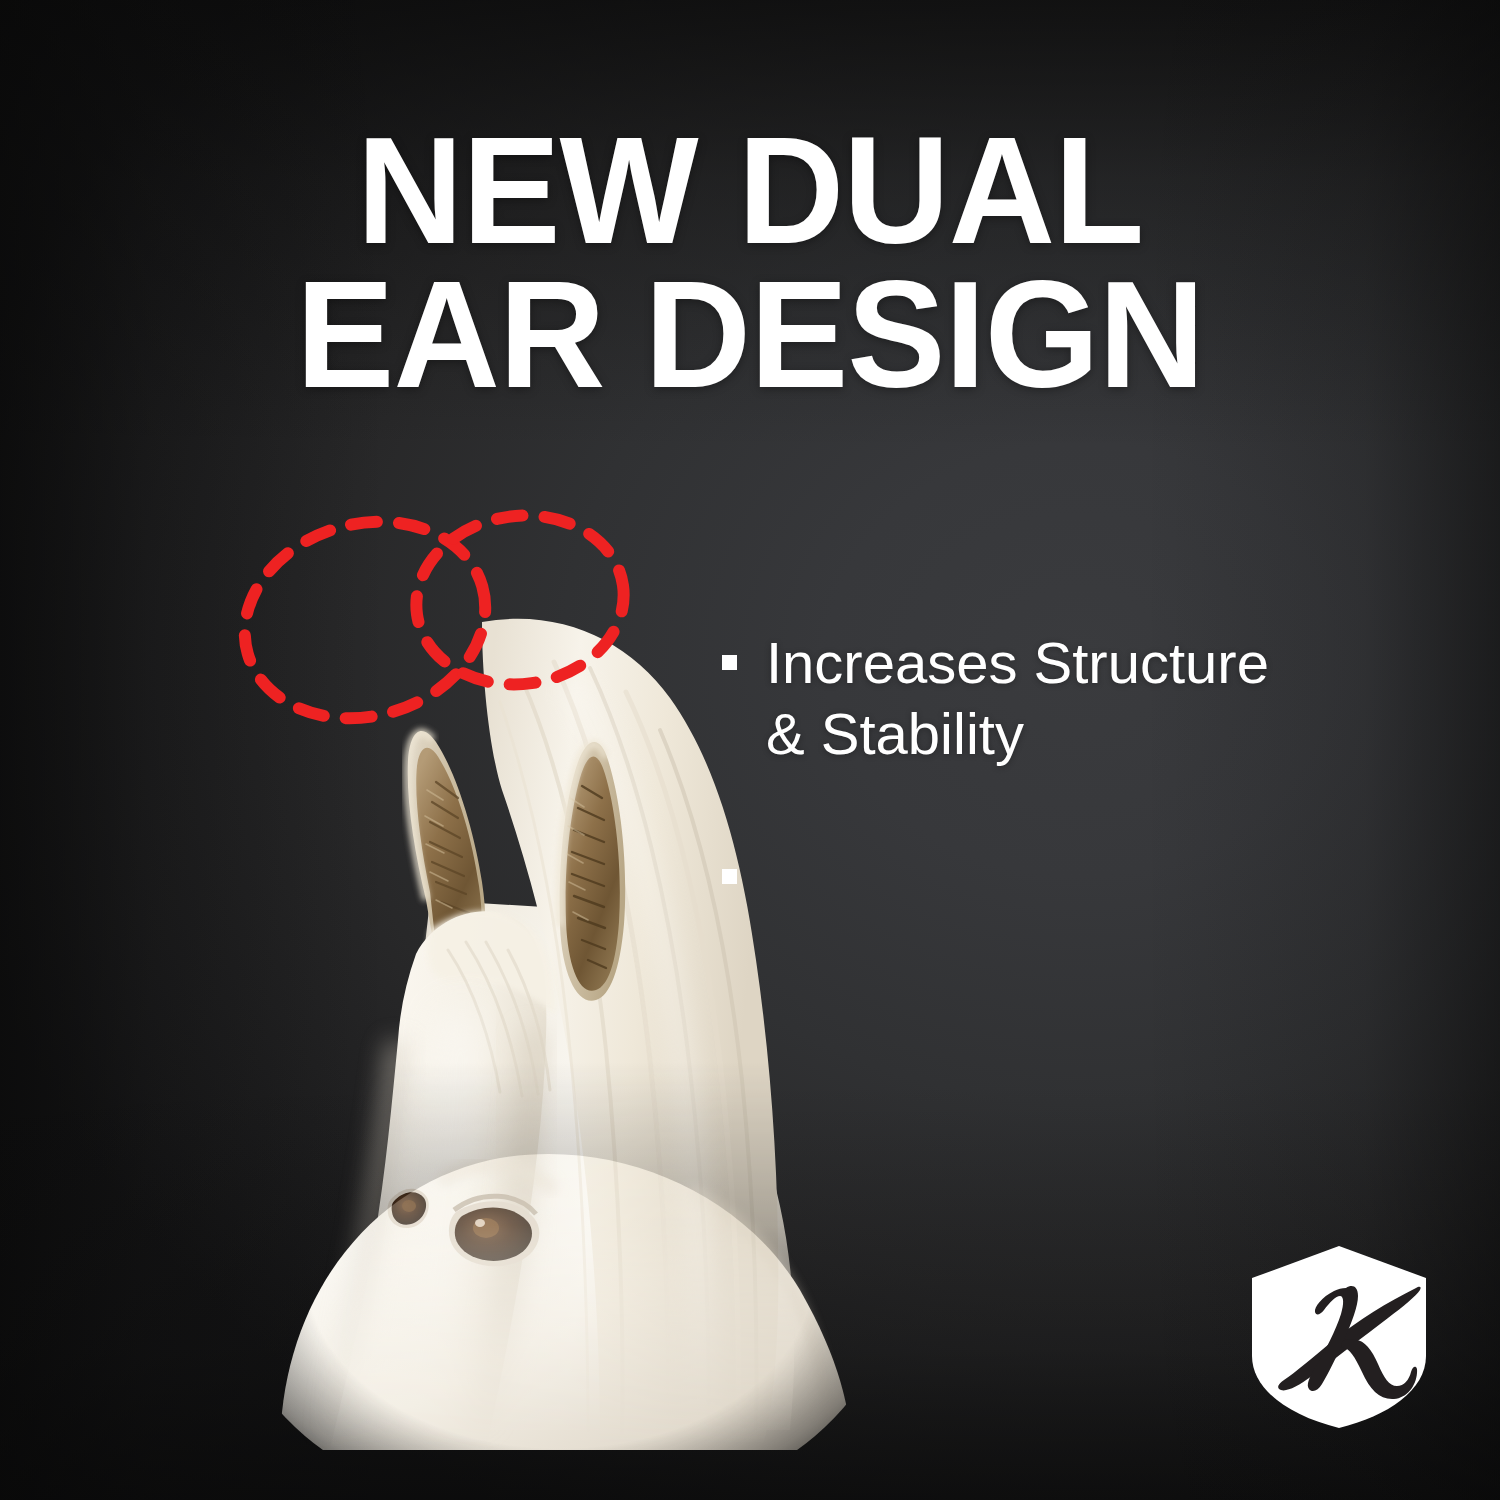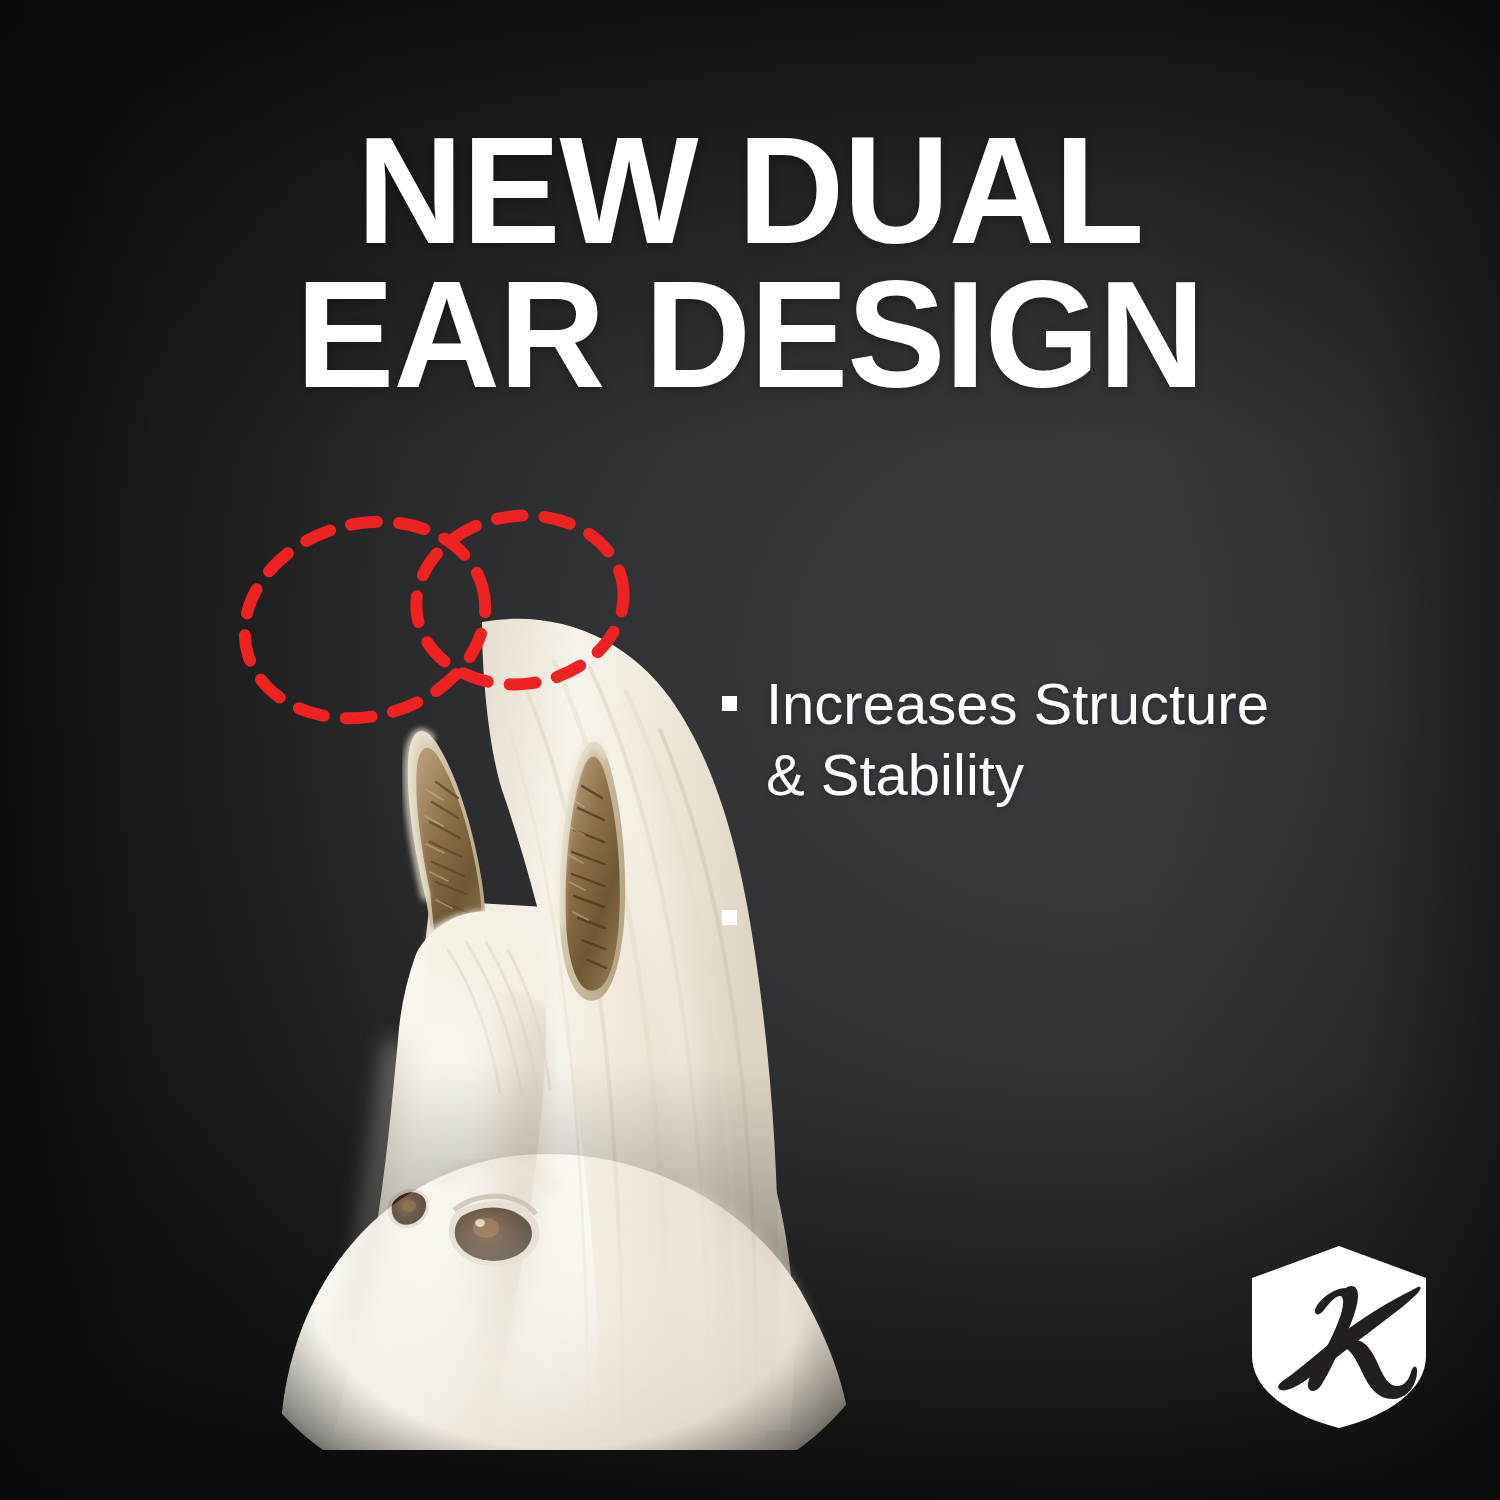--- a/index.html
+++ b/index.html
@@ -50,21 +50,21 @@
     letter-spacing:-1px;
     transform:scaleX(.97);
     text-shadow:0 2px 10px rgba(0,0,0,.35);
     white-space:pre-line;
     user-select:none;
   }
 
   
   .bullets{
     position:absolute;
-    left:722px;top:669px;
+    left:722px;top:628px;
     width:700px;
   }
   .bullet-row{
     position:relative;
     display:flex;
     align-items:flex-start;
     margin-bottom:72px;
   }
   .bullet-mark{
     width:15px;height:15px;

